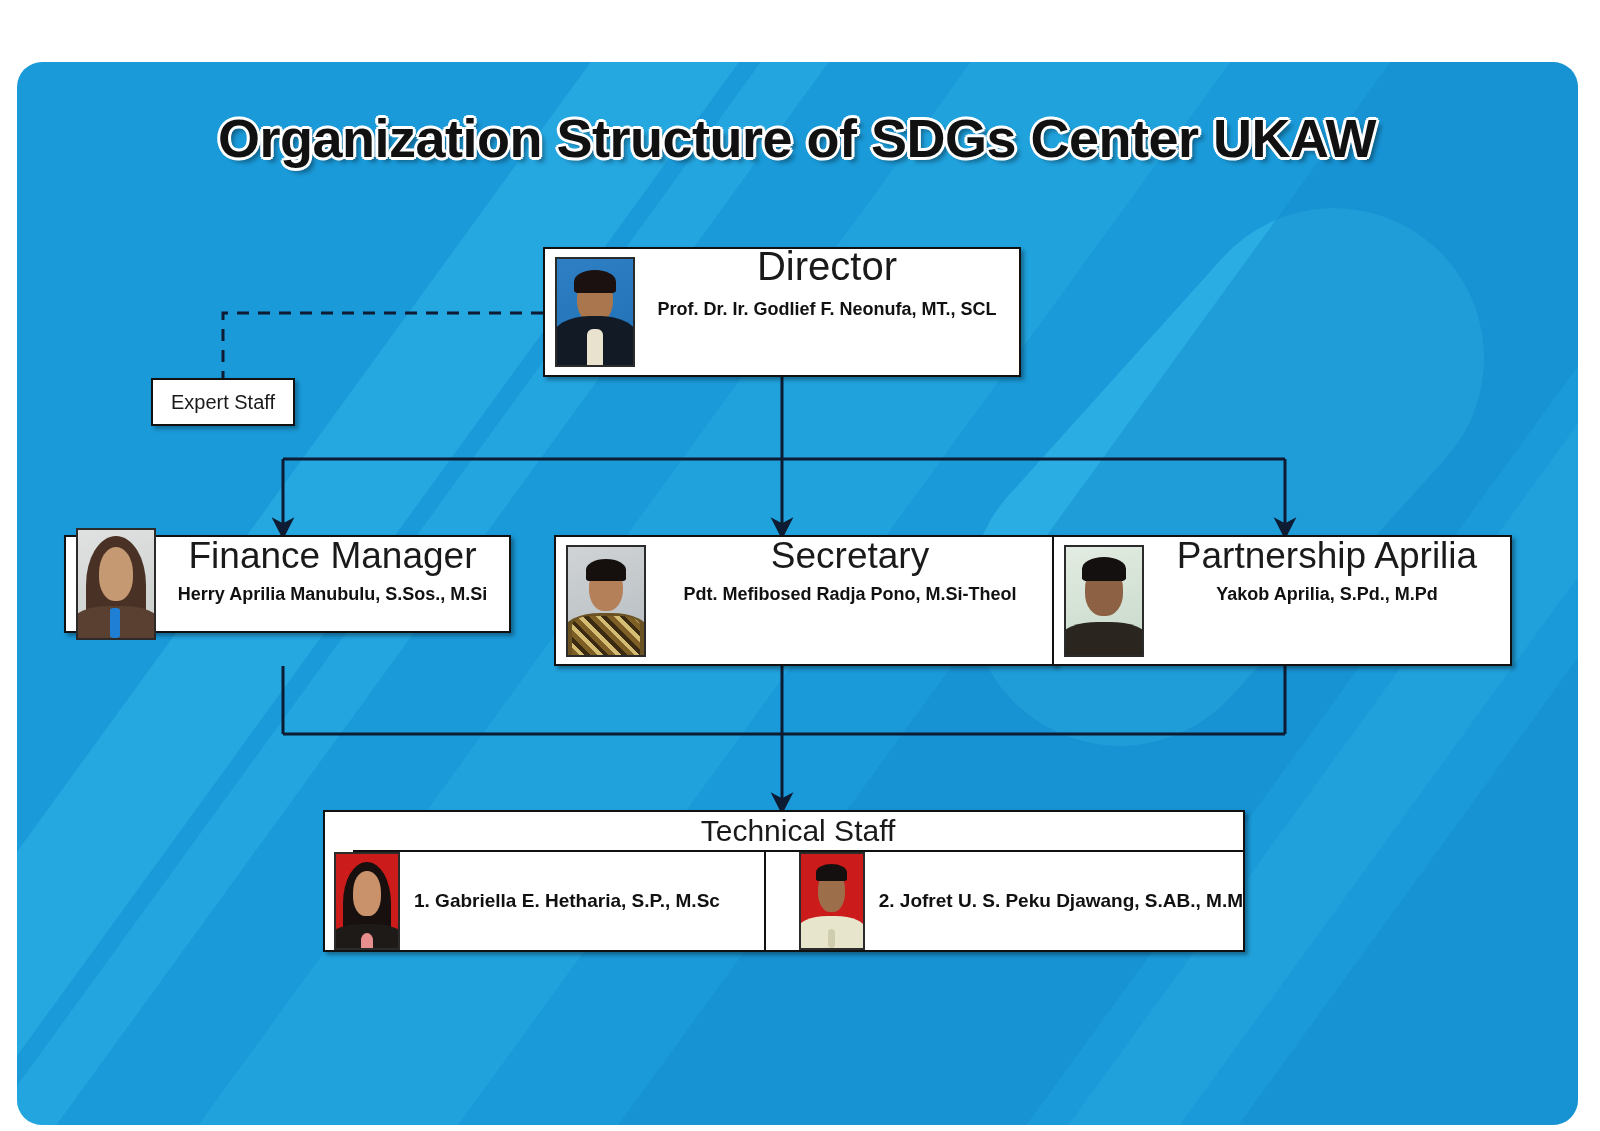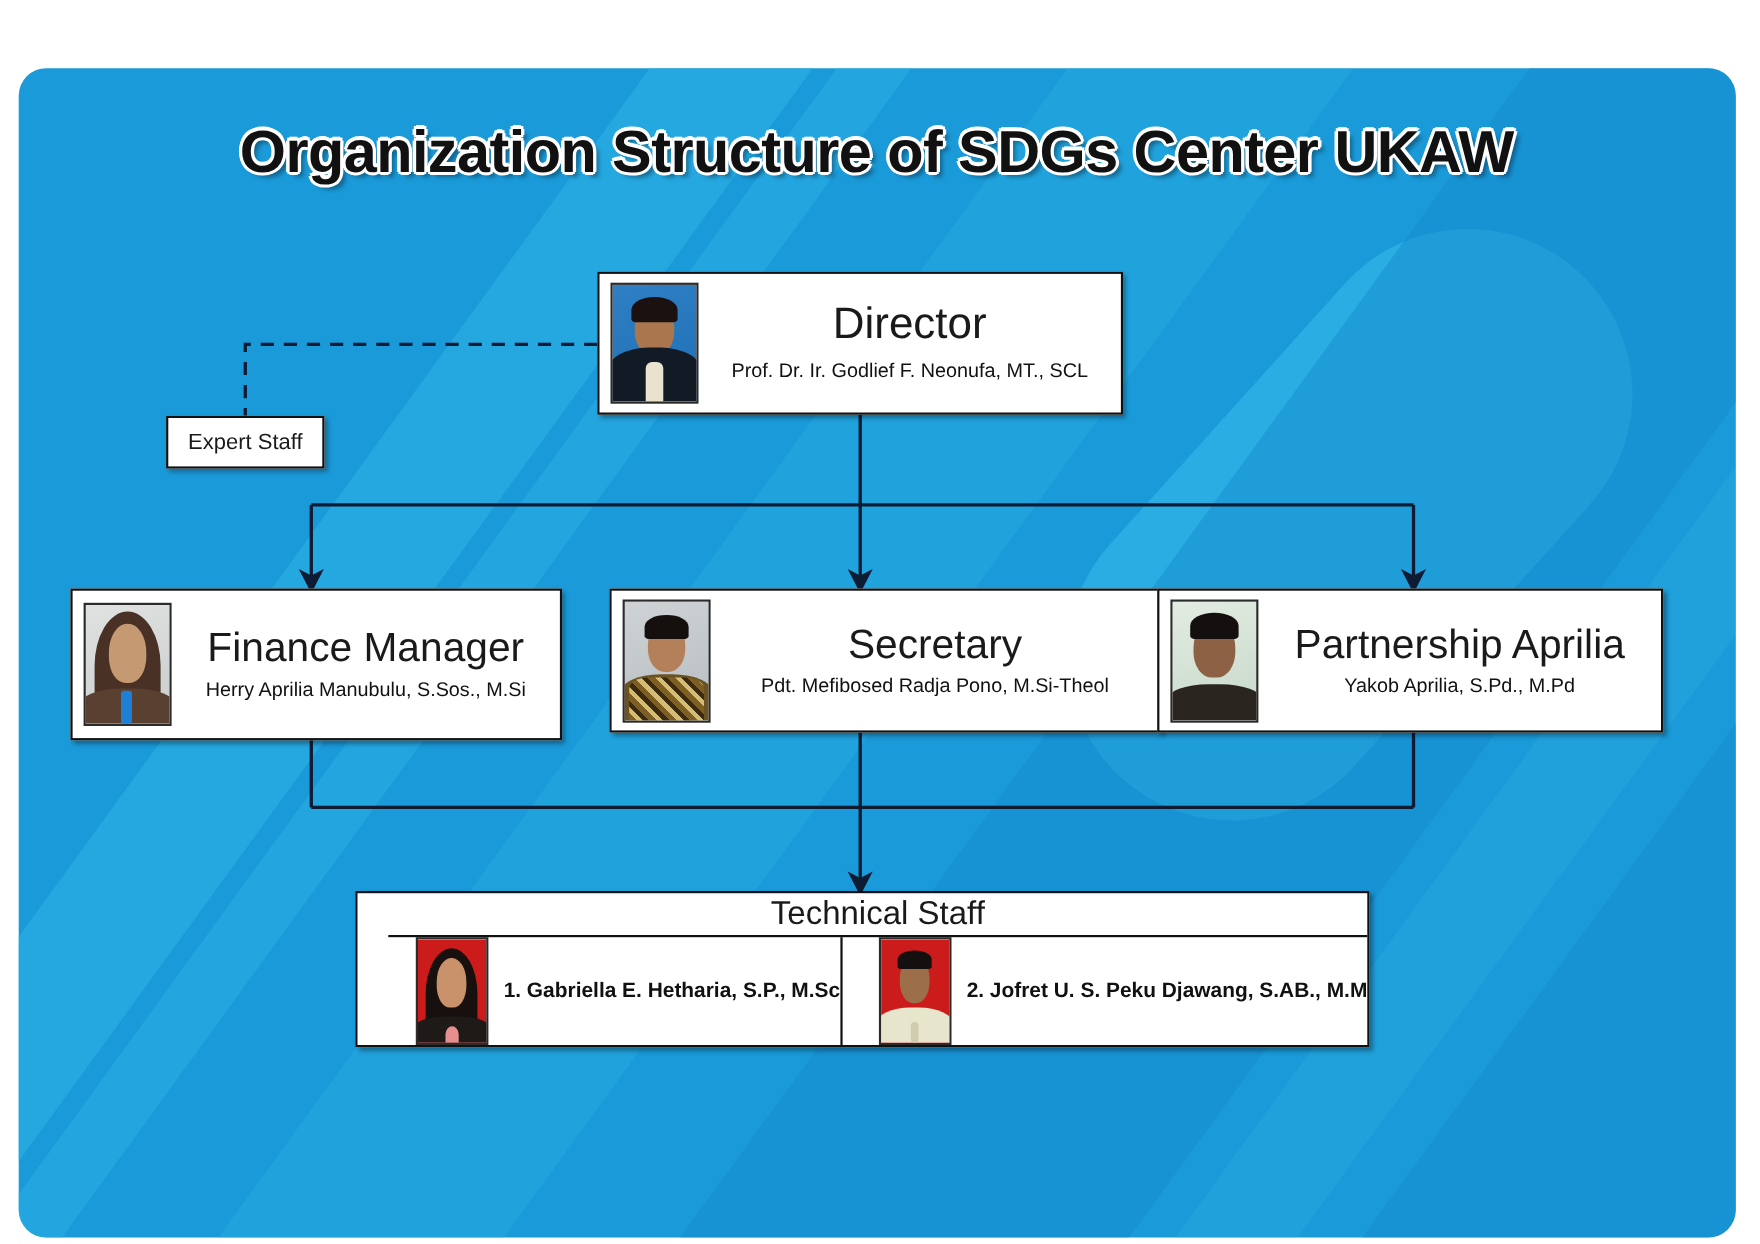--- a/index.html
+++ b/index.html
@@ -77,50 +77,50 @@
     margin-left: 10px;
     position: relative;
     overflow: hidden;
   }
   .node-text {
     flex: 1 1 auto;
     position: relative;
     display: flex;
     flex-direction: column;
     align-items: center;
-    justify-content: center;
+    justify-content: flex-start;
   }
   .role {
     font-size: 37px;
     color: #1a1a1a;
     line-height: 1.05;
     white-space: nowrap;
   }
   .person {
     font-size: 18px;
-    font-weight: normal;
+    font-weight: bold;
     color: #111111;
     white-space: nowrap;
     margin-top: 8px;
   }
 
   
   #node-director { left: 526px; top: 185px; width: 478px; height: 130px; }
   #node-director .photo { width: 80px; height: 110px; }
   #node-director .role { font-size: 40px; margin-top: -4px; }
   #node-director .person { margin-top: 12px; }
 
   #node-expert-team {
     left: 134px; top: 316px; width: 144px; height: 48px;
     align-items: center; justify-content: center;
     box-shadow: 3px 3px 4px rgba(0,0,0,0.3);
   }
   #node-expert-team .role { font-size: 20px; }
 
-  #node-finance { left: 47px; top: 473px; width: 447px; height: 138px; }
+  #node-finance { left: 47px; top: 473px; width: 447px; height: 98px; }
   #node-finance .photo { width: 80px; height: 112px; }
 
   #node-secretary { left: 537px; top: 473px; width: 502px; height: 131px; }
   #node-secretary .photo { width: 80px; height: 112px; }
 
   #node-partnership { left: 1035px; top: 473px; width: 460px; height: 131px; }
   #node-partnership .photo { width: 80px; height: 112px; }
 
   
   #node-techstaff {
@@ -145,21 +145,20 @@
   }
   #tech-body {
     flex: 1 1 auto;
     display: flex;
   }
   .tech-cell {
     flex: 1 1 50%;
     display: flex;
     align-items: center;
     position: relative;
-    justify-content: flex-end;
   }
   .tech-cell + .tech-cell { border-left: 2px solid #111111; padding-left: 24px; }
   .tech-cell .photo { width: 66px; height: 98px; margin-left: 9px; }
   .tech-name {
     font-size: 19px;
     font-weight: bold;
     color: #111111;
     margin-left: 14px;
     white-space: nowrap;
   }

